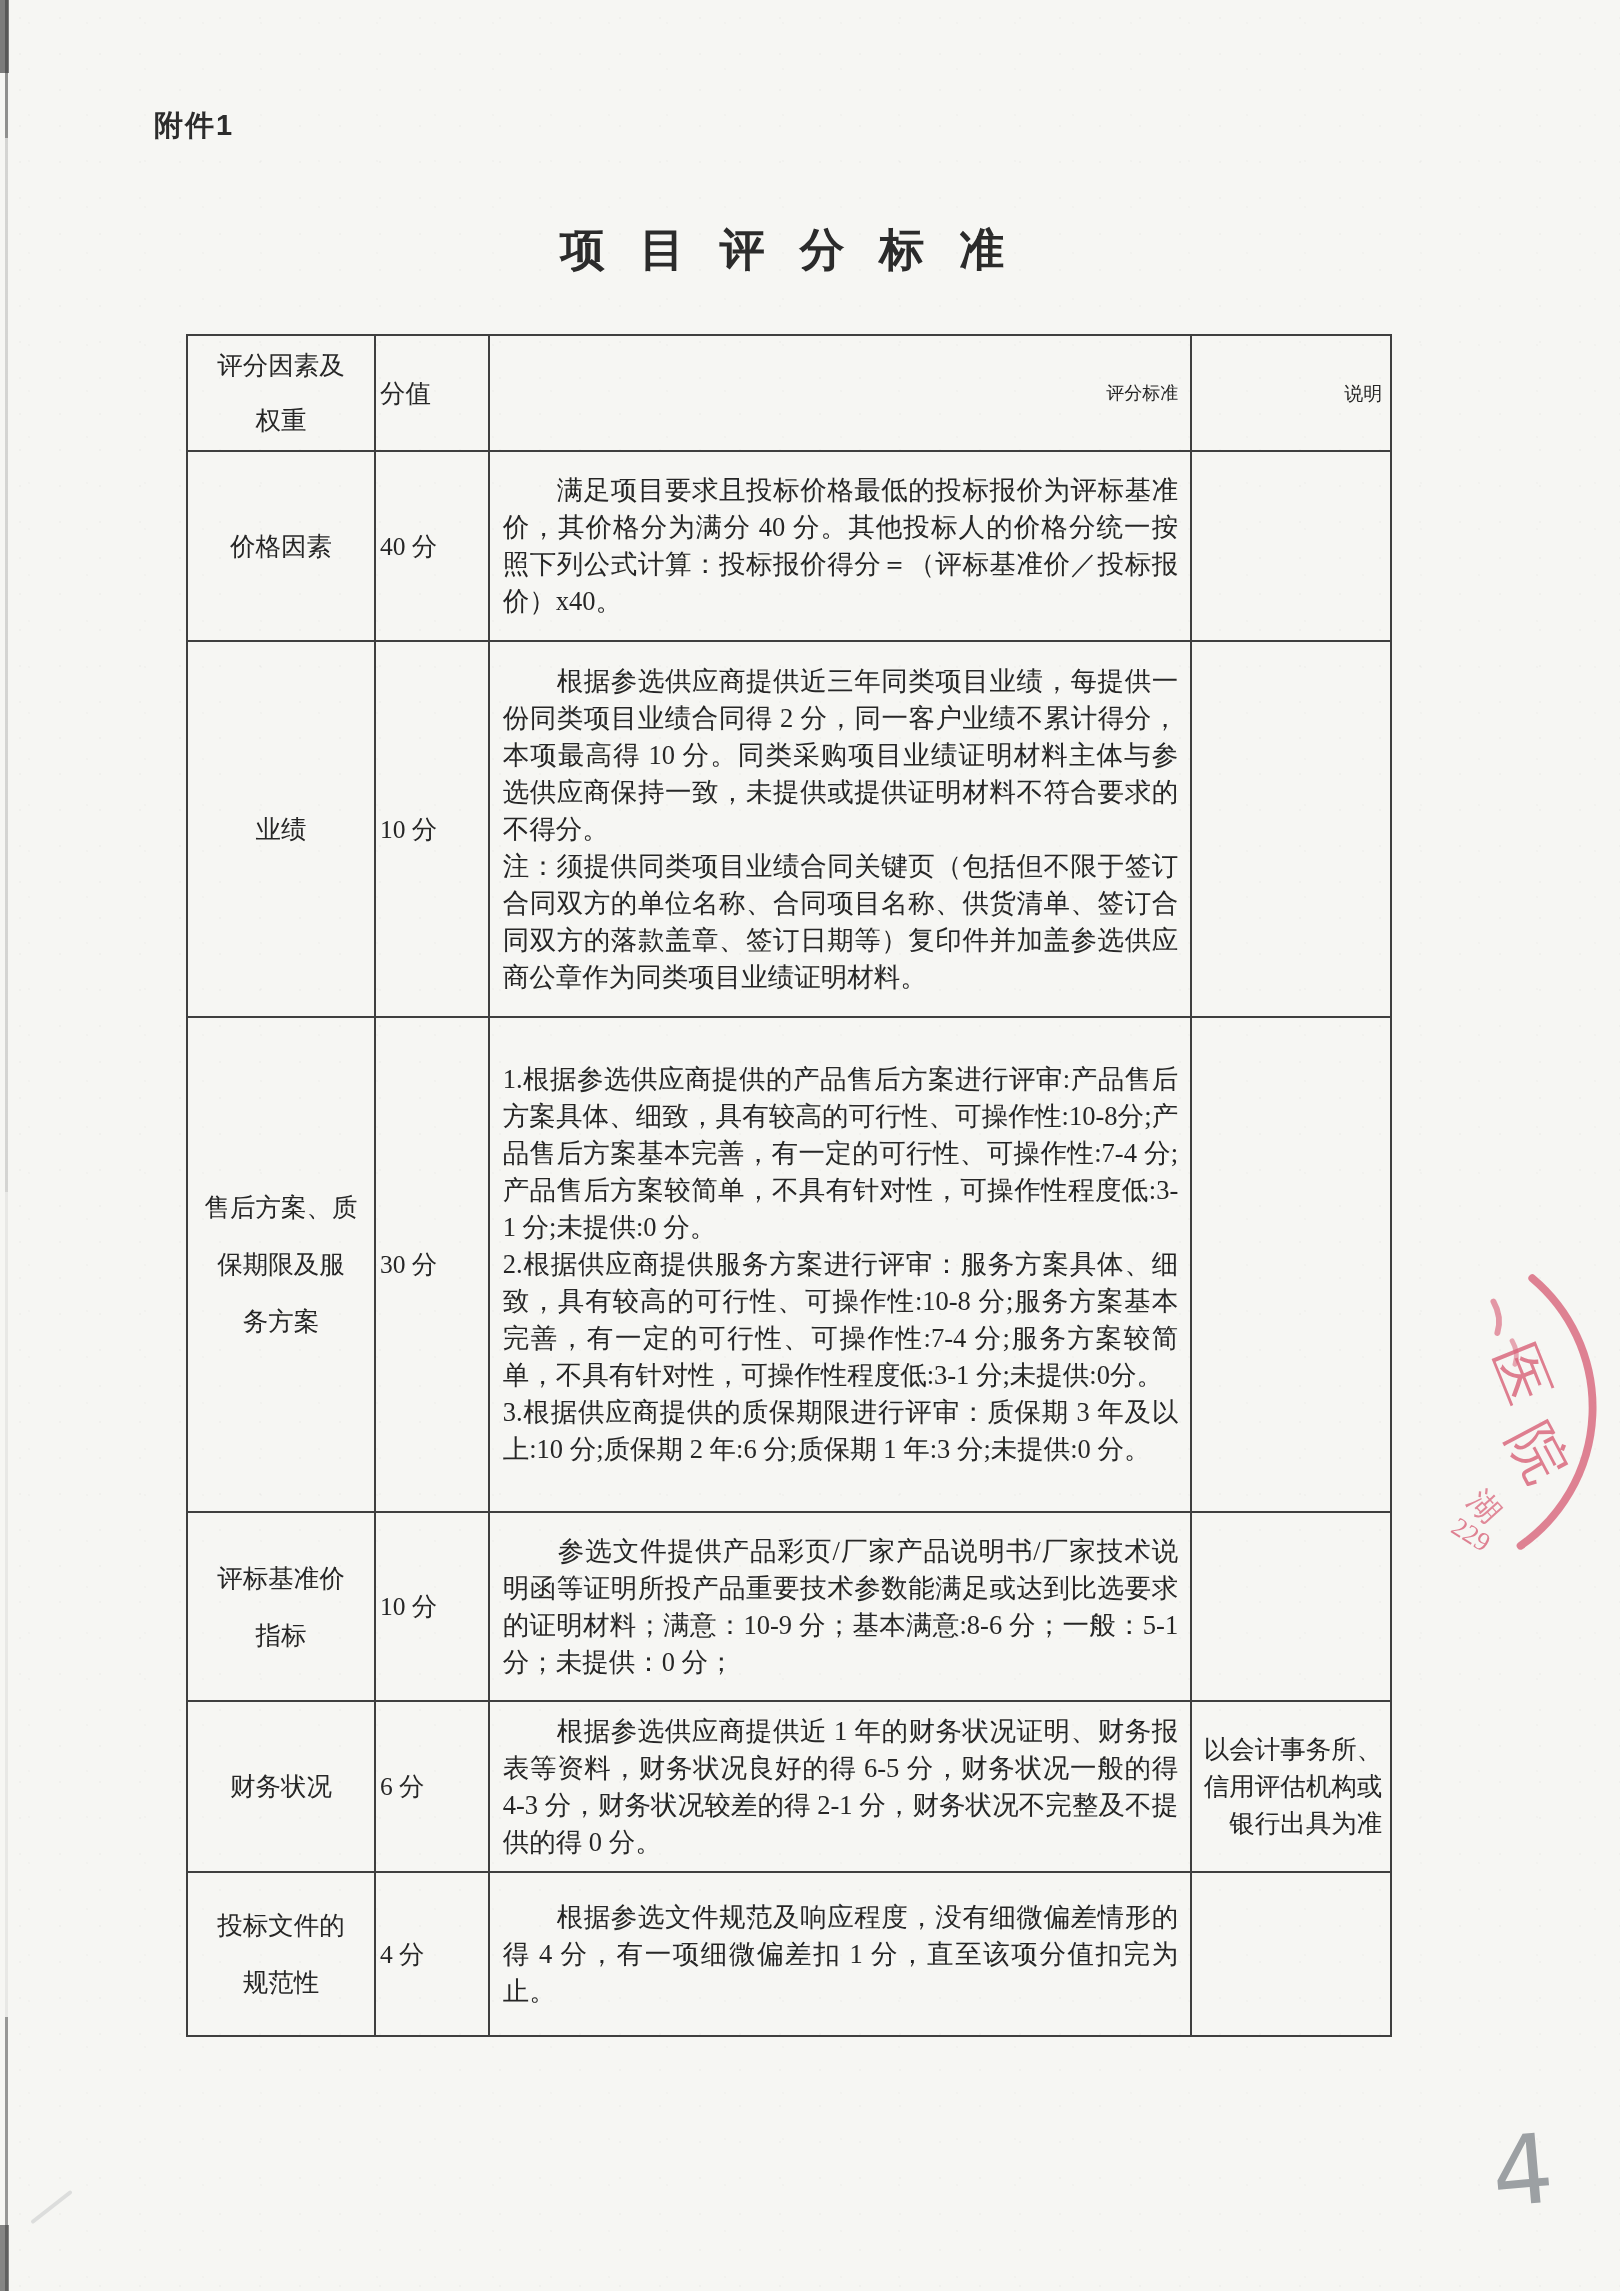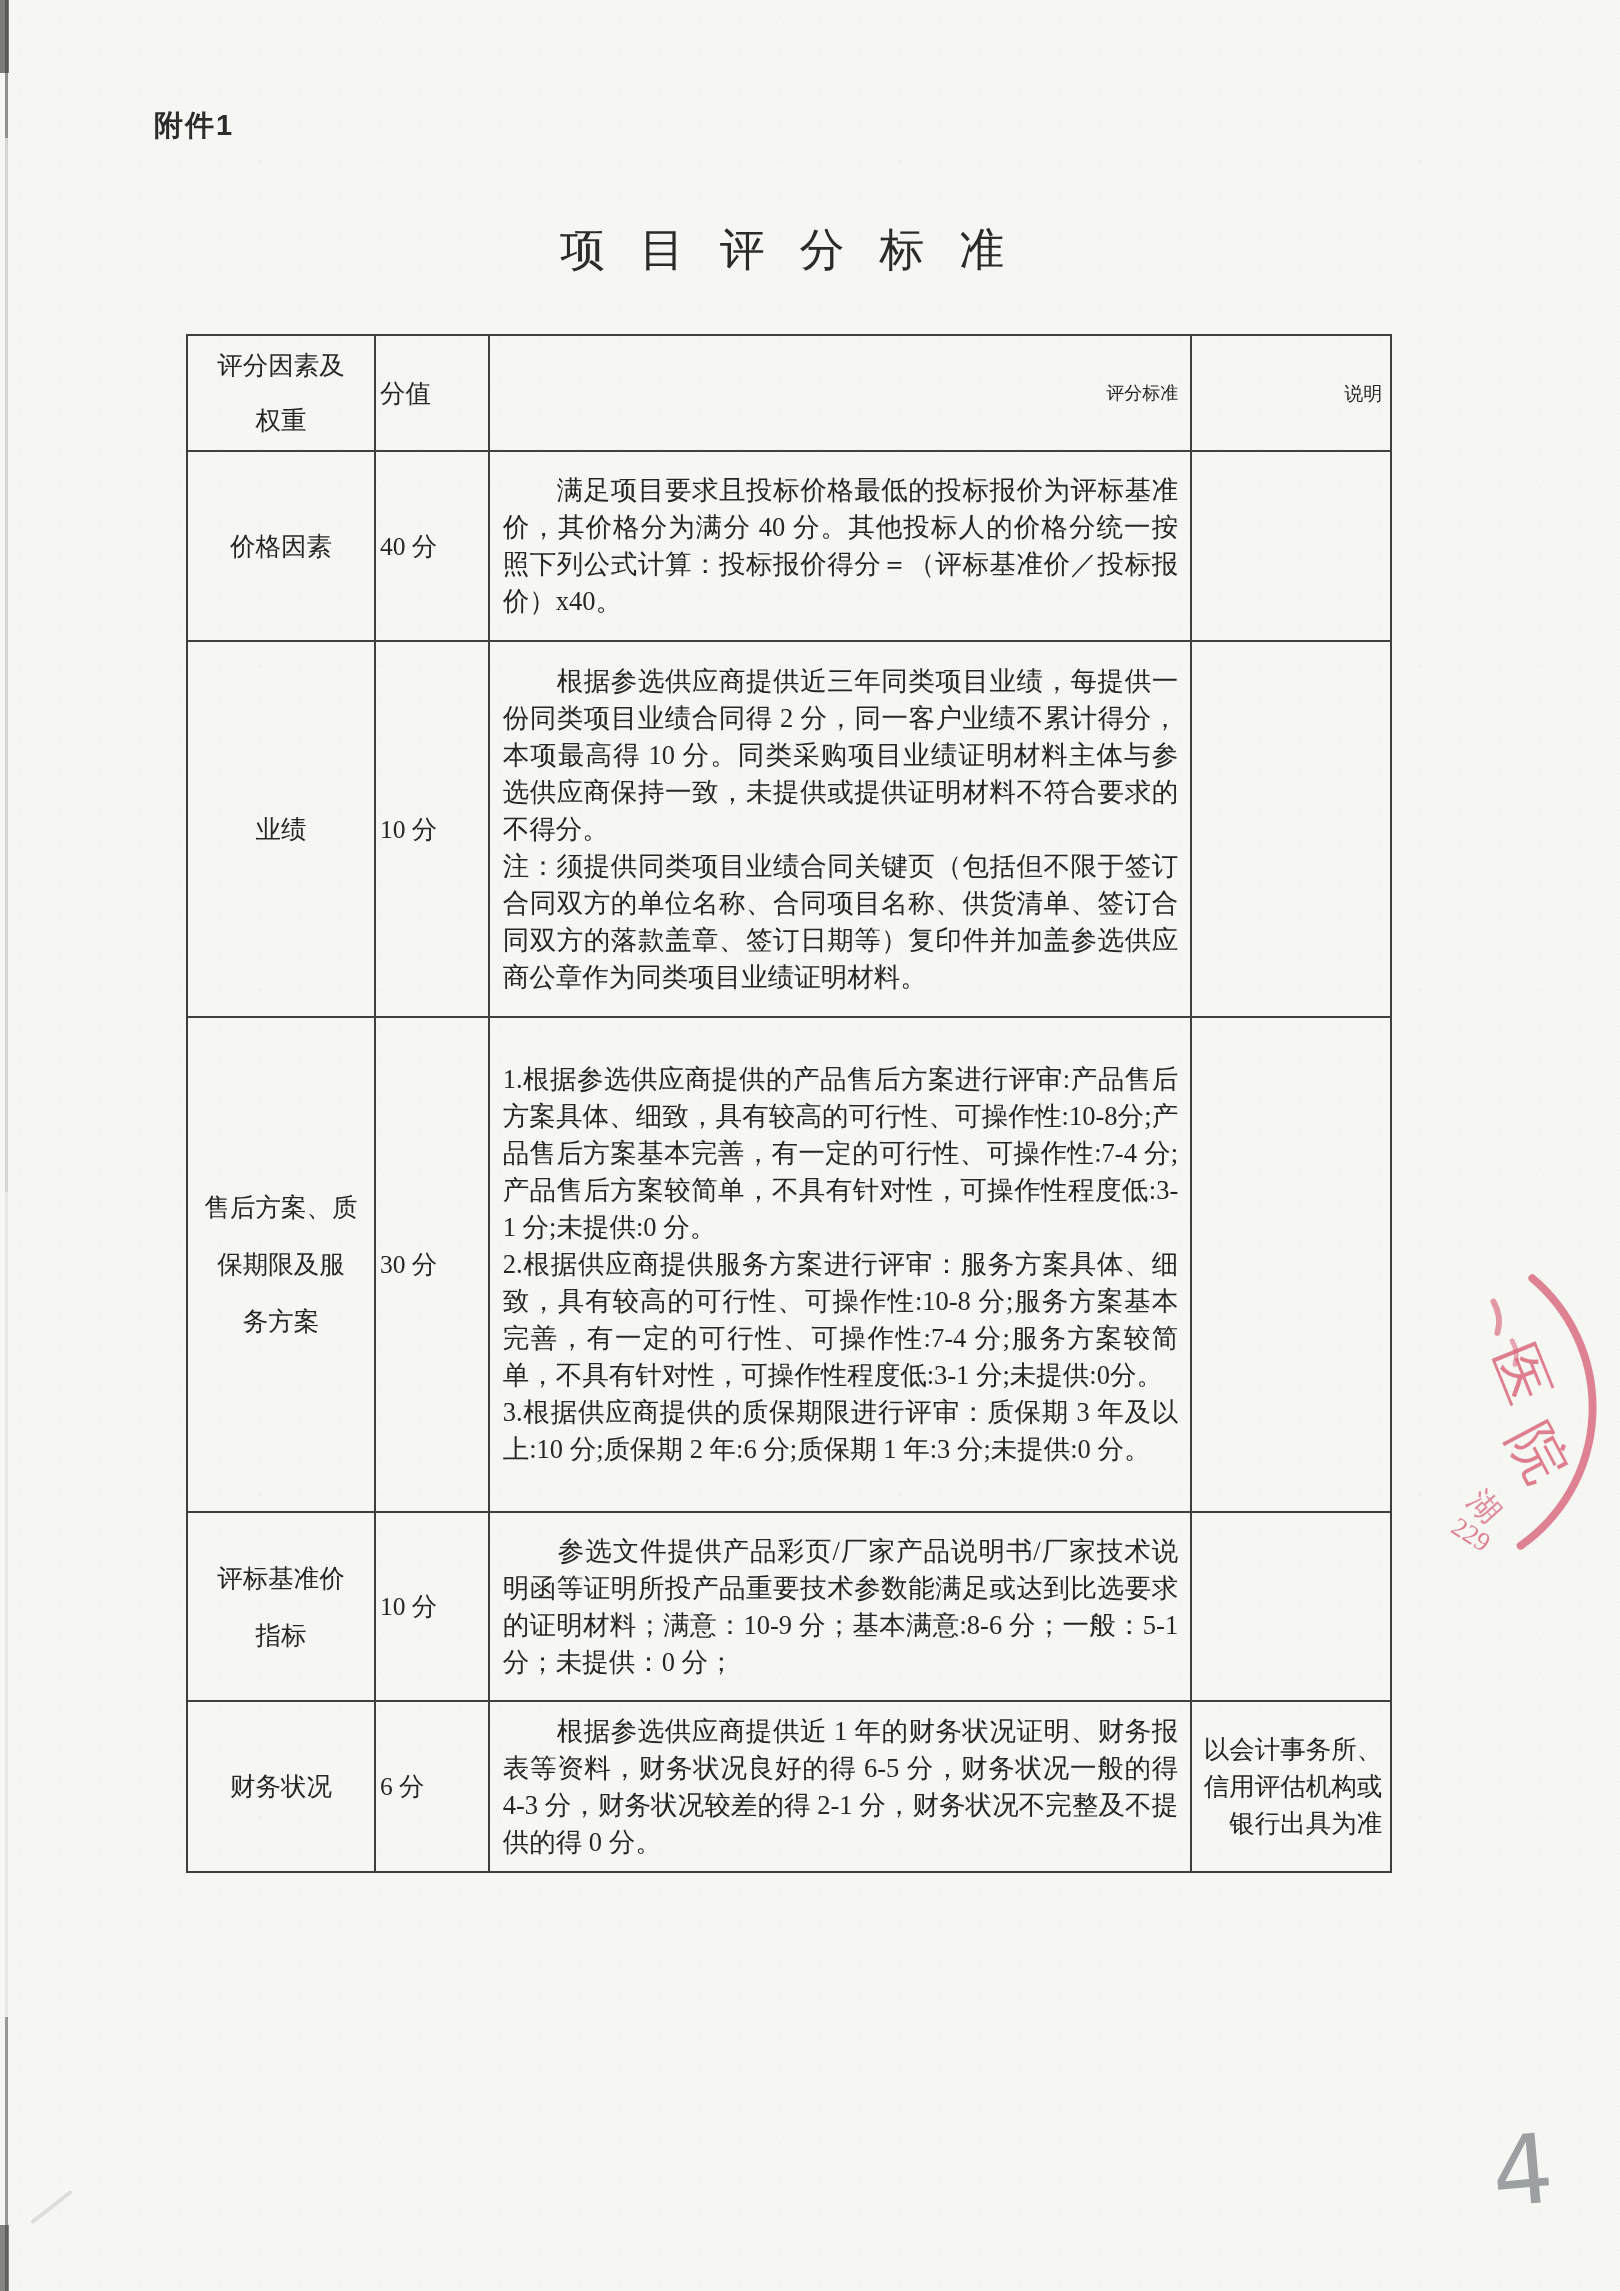--- a/index.html
+++ b/index.html
@@ -24,21 +24,21 @@
   .smudge{position:absolute;left:25.5px;top:2205px;width:51px;height:3.9px;background:#9a9da0;
     transform:rotate(-38deg);border-radius:2.9px;opacity:.28;}
 
   .attachment{
     position:absolute;left:154px;top:106px;
     font-family:"Liberation Sans", sans-serif;
     font-weight:bold;font-size:29px;color:#2c2c2c;letter-spacing:2px;
   }
   .doc-title{
     position:absolute;left:186px;top:220px;width:1204px;
-    text-align:center;font-size:45px;font-weight:normal;color:#2b2b2b;
+    text-align:center;font-size:45px;font-weight:bold;color:#2b2b2b;
     letter-spacing:11.8px;white-space:nowrap;
   }
 
   table.scoring{
     position:absolute;left:186px;top:334px;width:1204px;
     border-collapse:collapse;table-layout:fixed;
   }
   table.scoring td,table.scoring th{
     border:2px solid #3f3f3f;
     font-weight:normal;vertical-align:middle;
@@ -138,20 +138,27 @@
     <td class="cell-score">10 分</td>
     <td class="cell-criteria">　　参选文件提供产品彩页/厂家产品说明书/厂家技术说明函等证明所投产品重要技术参数能满足或达到比选要求的证明材料；满意：10-9 分；基本满意:8-6 分；一般：5-1 分；未提供：0 分；</td>
     <td class="cell-note"></td>
   </tr>
   <tr class="r5">
     <td class="cell-factor">财务状况</td>
     <td class="cell-score">6 分</td>
     <td class="cell-criteria">　　根据参选供应商提供近 1 年的财务状况证明、财务报表等资料，财务状况良好的得 6-5 分，财务状况一般的得 4-3 分，财务状况较差的得 2-1 分，财务状况不完整及不提供的得 0 分。</td>
     <td class="cell-note">以会计事务所、信用评估机构或银行出具为准</td>
   </tr>
+  <tr class="r6">
+    <td class="cell-factor">投标文件的
+规范性</td>
+    <td class="cell-score">4 分</td>
+    <td class="cell-criteria">　　根据参选文件规范及响应程度，没有细微偏差情形的得 4 分，有一项细微偏差扣 1 分，直至该项分值扣完为止。</td>
+    <td class="cell-note"></td>
+  </tr>
 </tbody>
   </table>
 
 <svg class="stamp-svg" viewBox="0 0 373 370" xmlns="http://www.w3.org/2000/svg">
   <path d="M 282.6 54.2 A 172 172 0 0 1 270.7 326.9" fill="none" stroke-width="8" stroke-linecap="round" opacity="0.8" stroke="#d5506a"></path>
   <path d="M 243 78 q 9 16 4 32" fill="none" stroke-width="6" stroke-linecap="round" opacity="0.65" stroke="#d5506a"></path>
   <path d="M 262 118 q 7 12 3 24" fill="none" stroke-width="5" stroke-linecap="round" opacity="0.55" stroke="#d5506a"></path>
   <text x="248" y="172" font-size="58" opacity="0.82" transform="rotate(68 275 148)" fill="#d5506a">医</text>
   <text x="262" y="252" font-size="58" opacity="0.82" transform="rotate(62 290 230)" fill="#d5506a">院</text>
   <text x="218" y="296" font-size="32" opacity="0.75" transform="rotate(48 232 286)" fill="#d5506a">湖</text>

